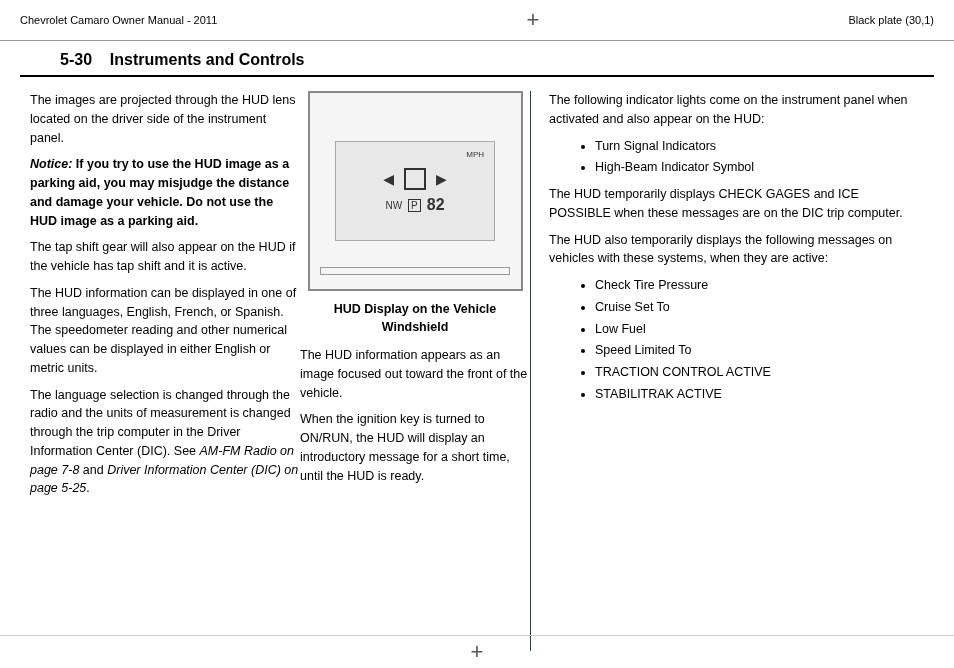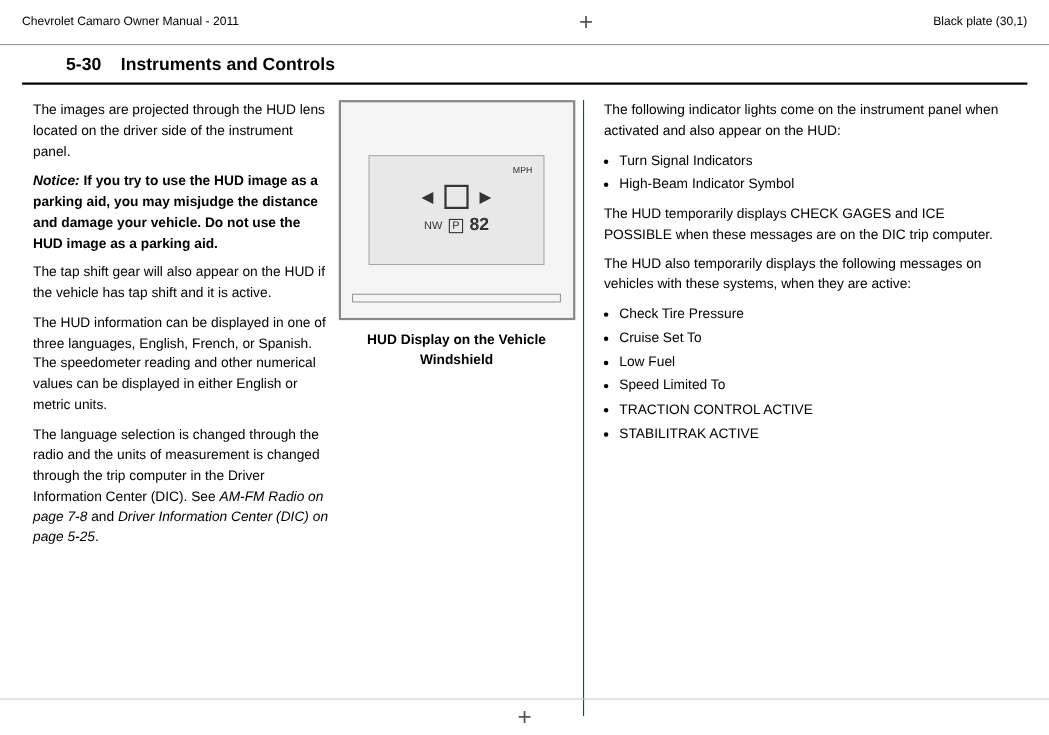--- a/index.html
+++ b/index.html
@@ -191,20 +191,21 @@
     .right-col p {
       margin-bottom: 8px;
     }
     .right-col ul {
       margin-left: 14px;
       margin-bottom: 8px;
     }
     .right-col ul li {
       margin-bottom: 3px;
       list-style-type: disc;
+      margin-left: 32px;
     }
 
     
     .footer {
       display: flex;
       justify-content: center;
       padding: 4px;
       border-top: 1px solid #ccc;
       position: absolute;
       bottom: 0;
@@ -258,20 +259,24 @@
         <span class="hud-mph">MPH</span>
         <div class="hud-bottom-row">
           <span class="hud-compass">NW</span>
           <span class="hud-p-icon">P</span>
           <span class="hud-speed">82</span>
         </div>
       </div>
       <div class="hud-bottom-line"></div>
     </div>
     <div class="image-caption">HUD Display on the Vehicle Windshield</div>
+    <div class="middle-text">
+      <p>The HUD information appears as an image focused out toward the front of the vehicle.</p>
+      <p>When the ignition key is turned to ON/RUN, the HUD will display an introductory message for a short time, until the HUD is ready.</p>
+    </div>
   </div>
 
   <div class="right-col">
     <p>The following indicator lights come on the instrument panel when activated and also appear on the HUD:</p>
     <ul>
       <li><span>Turn Signal Indicators</span></li>
       <li><span>High-Beam Indicator Symbol</span></li>
     </ul>
     <p>The HUD temporarily displays CHECK GAGES and ICE POSSIBLE when these messages are on the DIC trip computer.</p>
     <p>The HUD also temporarily displays the following messages on vehicles with these systems, when they are active:</p>

